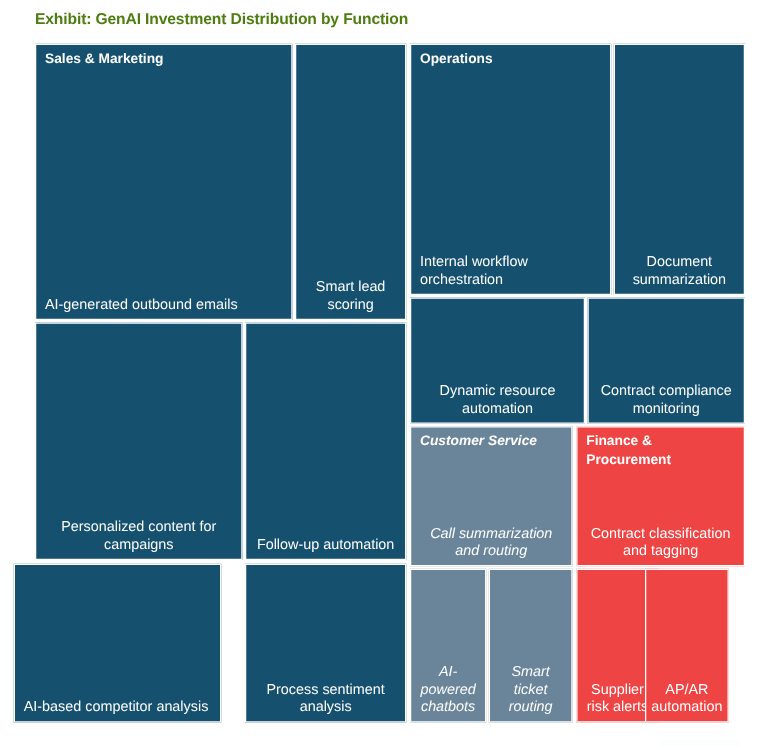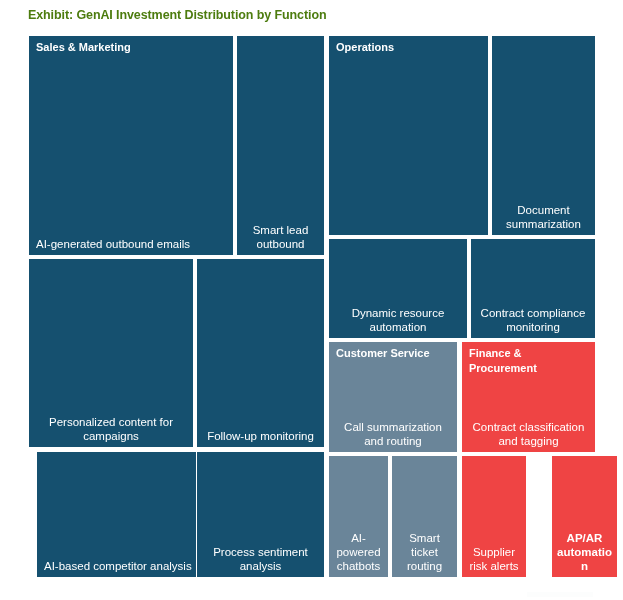--- a/index.html
+++ b/index.html
@@ -58,21 +58,21 @@
     left: 7px;
     right: 4px;
     top: 4px;
     font-size: 11px;
     line-height: 15px;
     font-weight: bold;
     color: #ffffff;
     text-align: left;
   }
   .tile.dark   { background: #15506f; }
-  .tile.mid    { background: #6a8599; }
+  .tile.mid    { background: #6a8599; font-style: italic; }
   .tile.light  { background: #ef4444; }
   #footer-artifact {
     position: absolute;
     left: 527px;
     top: 592px;
     width: 66px;
     height: 5px;
     background: #fcfdfd;
   }
 </style>
@@ -80,36 +80,37 @@
 <body>
 
 <div id="chart-title">Exhibit: GenAI Investment Distribution by Function</div>
 
 <div id="treemap">
     <div class="tile dark" style="left: 28px; top: 35px; width: 206px; height: 221px;">
       <div class="group-header">Sales &amp; Marketing</div>
       <div class="tile-label left-align">AI-generated outbound emails</div>
     </div>
     <div class="tile dark" style="left: 236px; top: 35px; width: 89px; height: 221px;">
-      <div class="tile-label">Smart lead outbound</div>
+      <div class="tile-label">Smart lead scoring</div>
     </div>
     <div class="tile dark" style="left: 28px; top: 258px; width: 166px; height: 190px;">
       <div class="tile-label">Personalized content for campaigns</div>
     </div>
     <div class="tile dark" style="left: 196px; top: 258px; width: 129px; height: 190px;">
-      <div class="tile-label">Follow-up monitoring</div>
+      <div class="tile-label">Follow-up automation</div>
     </div>
-    <div class="tile dark" style="left: 36px; top: 451px; width: 166px; height: 127px;">
+    <div class="tile dark" style="left: 11px; top: 451px; width: 166px; height: 127px;">
       <div class="tile-label left-align">AI-based competitor analysis</div>
     </div>
     <div class="tile dark" style="left: 196px; top: 451px; width: 129px; height: 127px;">
       <div class="tile-label">Process sentiment analysis</div>
     </div>
     <div class="tile dark" style="left: 328px; top: 35px; width: 161px; height: 201px;">
       <div class="group-header">Operations</div>
+      <div class="tile-label left-align">Internal workflow orchestration</div>
     </div>
     <div class="tile dark" style="left: 491px; top: 35px; width: 105px; height: 201px;">
       <div class="tile-label">Document summarization</div>
     </div>
     <div class="tile dark" style="left: 328px; top: 238px; width: 140px; height: 101px;">
       <div class="tile-label">Dynamic resource automation</div>
     </div>
     <div class="tile dark" style="left: 470px; top: 238px; width: 126px; height: 101px;">
       <div class="tile-label">Contract compliance monitoring</div>
     </div>
@@ -123,18 +124,18 @@
     <div class="tile mid" style="left: 391px; top: 455px; width: 67px; height: 123px;">
       <div class="tile-label">Smart ticket routing</div>
     </div>
     <div class="tile light" style="left: 461px; top: 341px; width: 135px; height: 112px;">
       <div class="group-header">Finance &amp; Procurement</div>
       <div class="tile-label">Contract classification and tagging</div>
     </div>
     <div class="tile light" style="left: 461px; top: 455px; width: 66px; height: 123px;">
       <div class="tile-label">Supplier risk alerts</div>
     </div>
-    <div class="tile light" style="left: 551px; top: 455px; width: 67px; height: 123px; font-weight: bold;">
+    <div class="tile light" style="left: 516px; top: 455px; width: 67px; height: 123px;">
       <div class="tile-label">AP/AR automation</div>
     </div>
   </div>
 
 <div id="footer-artifact"></div>
 
 </body></html>

